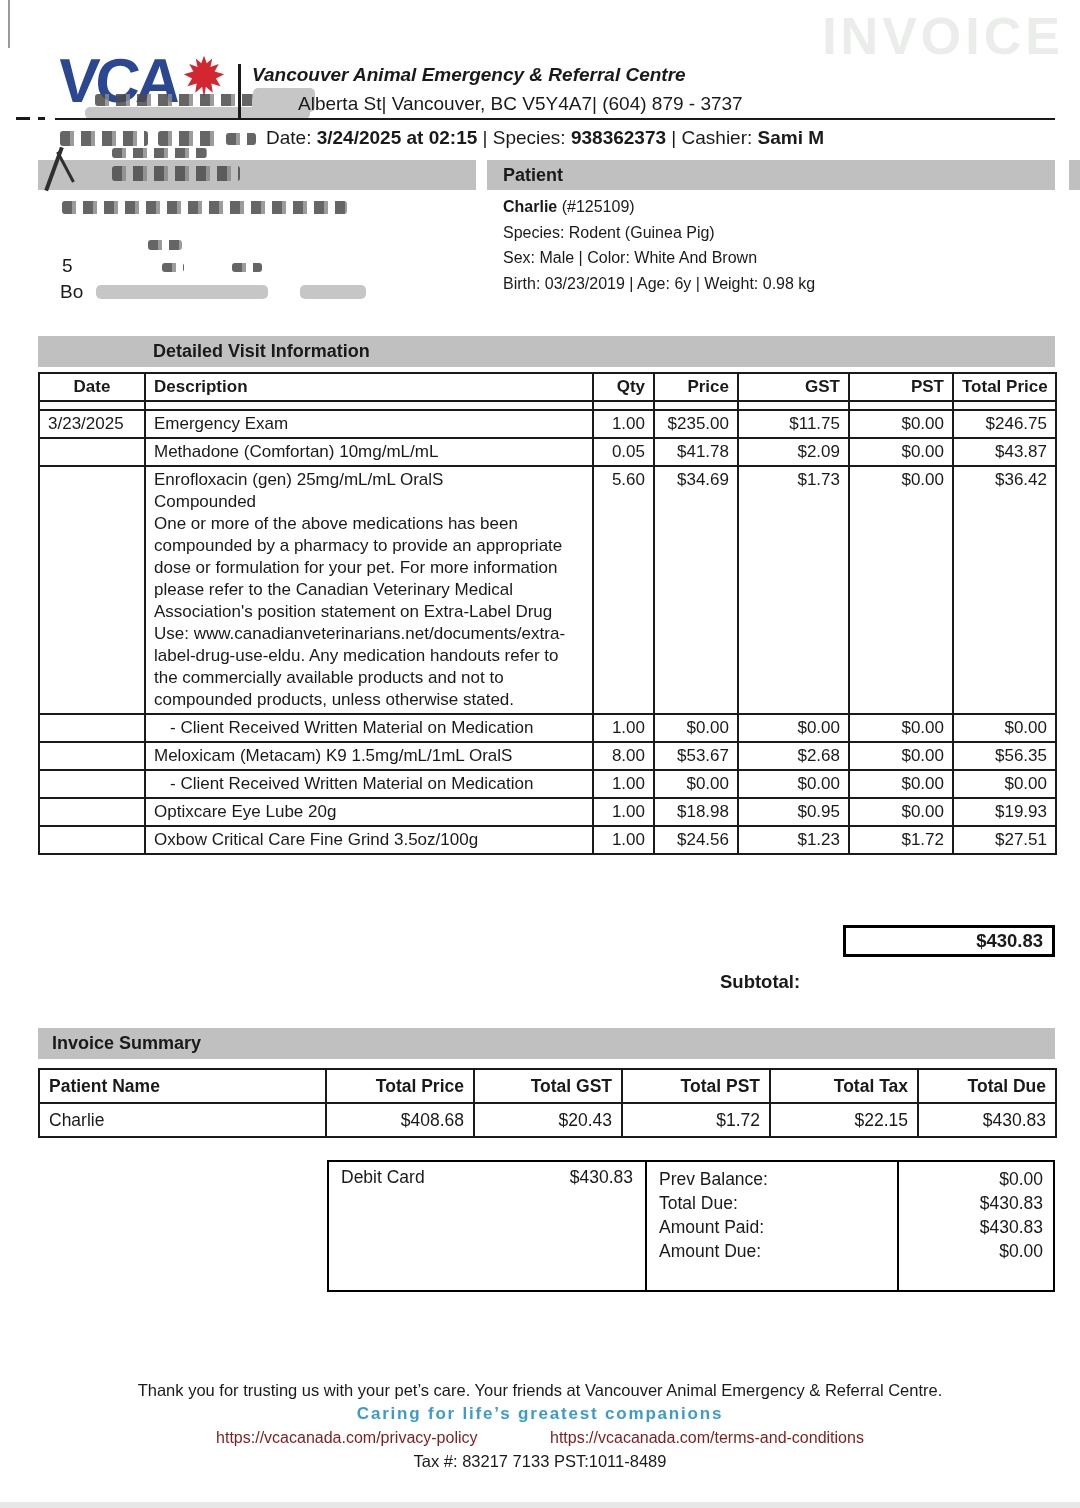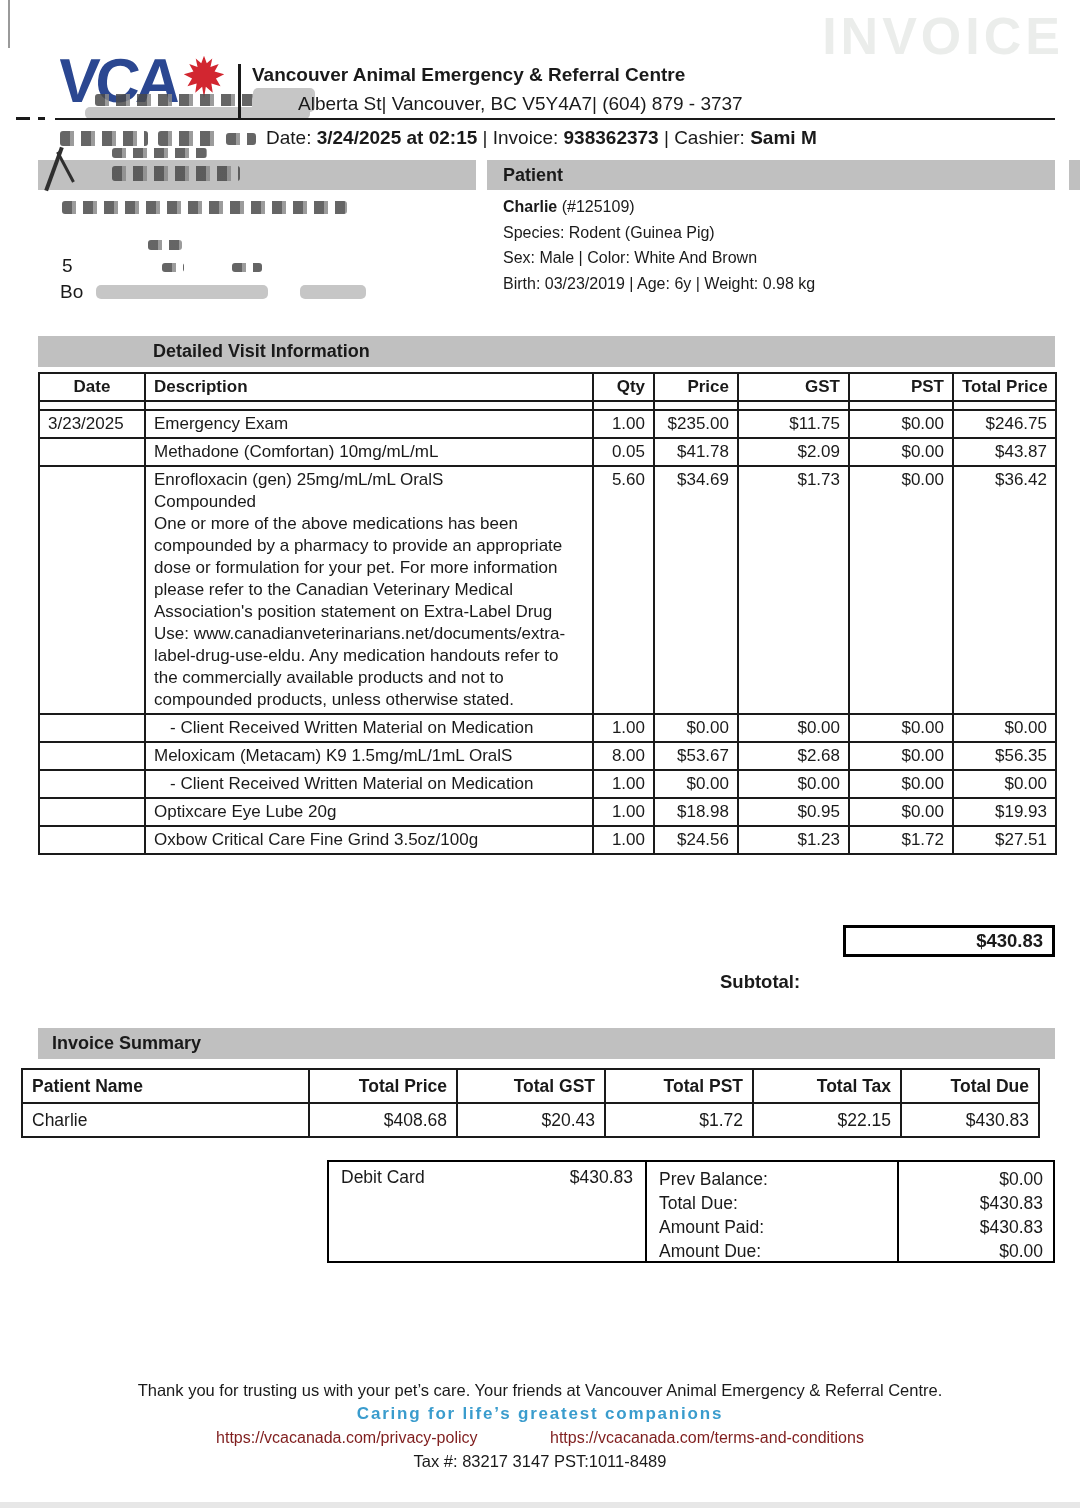--- a/index.html
+++ b/index.html
@@ -16,21 +16,21 @@
   .logo-block { position:absolute; left:58px; top:56px; width:285px; }
   .logo-row { display:flex; align-items:flex-start; }
   .vca-text {
     font-size:62px; font-weight:800; line-height:0.82; letter-spacing:-4px;
     color:#2b4791; transform:skewX(-4deg);
   }
   .leaf { margin-left:4px; margin-top:-2px; }
   .edge-mark { position:absolute; left:8px; top:0; width:2px; height:48px; background:#9a9a9a; }
   .divider { position:absolute; left:238px; top:64px; height:55px; border-left:3px solid #1a1a1a; }
   .clinic { position:absolute; left:252px; top:64px; font-size:19px; }
-  .clinic-name { font-weight:700; }
+  .clinic-name { font-weight:700;font-style:italic; }
   .clinic-addr { margin-top:7px; font-weight:400; white-space:nowrap; }
   .hr-line { position:absolute; left:55px; top:118px; width:1000px; border-top:2px solid #1a1a1a; }
   .dash1 { position:absolute; left:16px; top:117px; width:14px; height:3px; background:#1a1a1a; }
   .dash2 { position:absolute; left:38px; top:117px; width:7px;  height:3px; background:#1a1a1a; }
   .meta-line { position:absolute; left:266px; top:127px; font-size:19px; white-space:nowrap; }
   .meta-line b { font-weight:700; }
   
   .blob  { position:absolute; background:#c6c6c6; border-radius:5px; }
   .squig {
     position:absolute; border-radius:3px; opacity:.85;
@@ -64,28 +64,28 @@
   .desc-indent { padding-left:24px !important; }
   .nowrap { white-space:nowrap; }
   
   .subtotal-label { position:absolute; left:720px; top:971px; font-size:18.5px; font-weight:700; }
   .subtotal-box {
     position:absolute; left:843px; top:925px; width:212px; height:32px; border:3px solid #000;
     box-sizing:border-box; font-size:18.5px; font-weight:700; text-align:right;
     line-height:26px; padding-right:9px;
   }
   
-  .summary-table { position:absolute; left:21px; top:1068px; width:998px; }
+  .summary-table { position:absolute; left:38px; top:1068px; width:998px; }
   .st td, .st th { border:2px solid #1a1a1a; padding:4px 9px; font-size:17.5px; line-height:24px; }
   .st th { font-weight:700; }
   .st .num { text-align:right; }
   .st .txt { text-align:left; }
   
   .payment-box {
-    position:absolute; left:327px; top:1160px; width:728px; height:103px;
+    position:absolute; left:327px; top:1160px; width:728px; height:132px;
     border:2px solid #000; box-sizing:border-box; display:flex; font-size:17.5px;
   }
   .pay-left {
     width:318px; border-right:2px solid #000; box-sizing:border-box;
     display:flex; justify-content:space-between; align-items:flex-start; padding:5px 12px;
   }
   .pay-labels { width:250px; box-sizing:border-box; padding:5px 0 0 12px; line-height:24px; }
   .pay-values { flex:1; border-left:2px solid #000; box-sizing:border-box;
                 text-align:right; padding:5px 10px 0 0; line-height:24px; }
   
@@ -125,21 +125,21 @@
   <div class="clinic">
     <div class="clinic-name">Vancouver Animal Emergency &amp; Referral Centre</div>
     <div class="clinic-addr"><span class="blob-inline"></span><span>Alberta St| Vancouver, BC V5Y4A7| (604) 879 - 3737</span></div>
   </div>
   <div class="hr-line"></div>
 
   <div class="squig" style="left:60px;  top:131px; width:88px; height:15px;"></div>
   <div class="squig" style="left:158px; top:131px; width:60px; height:15px;"></div>
   <div class="squig" style="left:226px; top:133px; width:30px; height:12px;"></div>
   <div class="meta-line">
-    <span>Date: </span><b>3/24/2025 at 02:15</b><span> | Invoice: </span><b>938362373</b><span> | Cashier: </span><b>Sami M</b>
+    <span>Date: </span><b>3/24/2025 at 02:15</b><span> | Species: </span><b>938362373</b><span> | Cashier: </span><b>Sami M</b>
   </div>
 
   <div class="client-bar"></div>
   <div class="bar-tail"></div>
   <div class="vmark" style="left:52px; top:146px; width:4px; height:46px; transform:rotate(20deg);"></div>
   <div class="vmark" style="left:64px; top:150px; width:3px; height:34px; transform:rotate(-28deg);"></div>
   <div class="squig" style="left:112px; top:148px; width:95px;  height:10px;"></div>
   <div class="squig" style="left:112px; top:166px; width:128px; height:15px;"></div>
 
   <div class="patient-bar"><span>Patient</span></div>
@@ -323,16 +323,16 @@
       <div>$0.00</div>
     </div>
   </div>
 
   <div class="f-center f-thanks">Thank you for trusting us with your pet’s care.  Your friends at Vancouver Animal Emergency &amp; Referral Centre.</div>
   <div class="f-center f-tag">Caring for life’s greatest companions</div>
   <div class="f-center f-links">
     <a>https://vcacanada.com/privacy-policy</a>
     <a>https://vcacanada.com/terms-and-conditions</a>
   </div>
-  <div class="f-center f-tax">Tax #: 83217 3147 PST:1011-8489</div>
+  <div class="f-center f-tax">Tax #: 83217 7133 PST:1011-8489</div>
   <div class="bottom-strip"></div>
 
 </div>
 
 </body></html>

